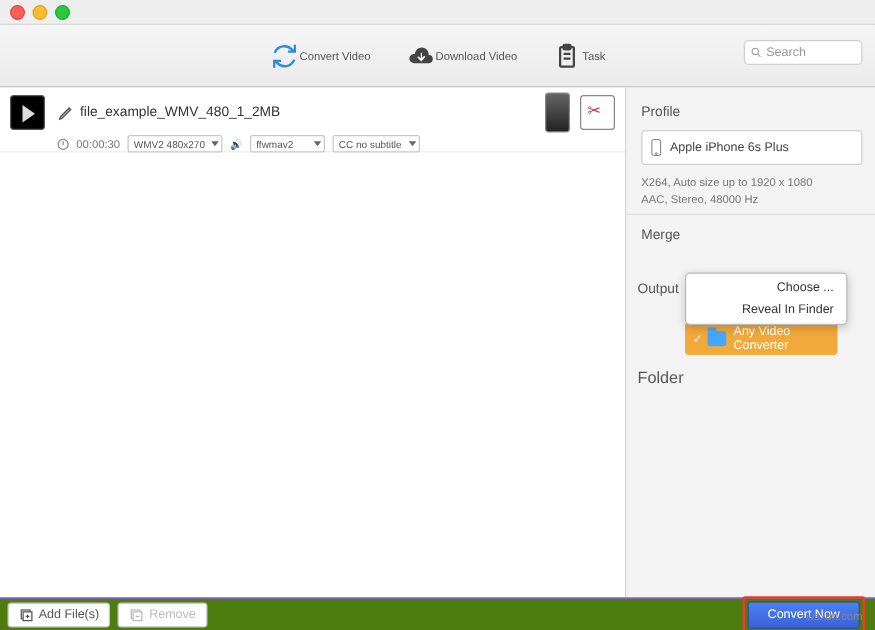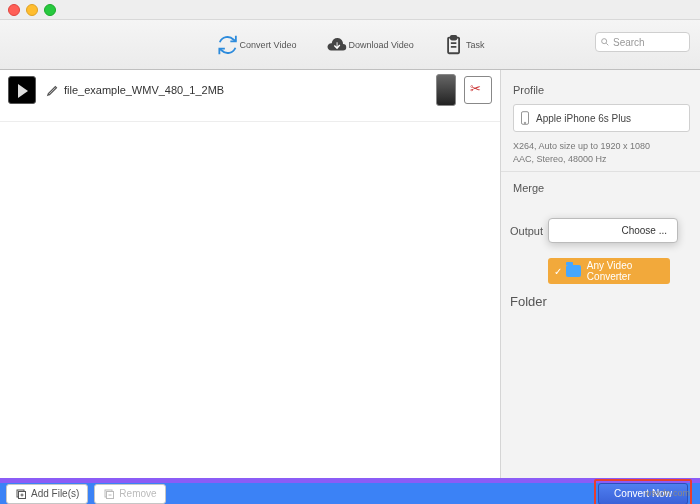--- a/index.html
+++ b/index.html
@@ -56,21 +56,21 @@
 .ctx-menu { position:absolute; top:218px; left:548px; width:130px; background:#fff; border:1px solid #bbb; border-radius:4px; box-shadow: 0 2px 8px rgba(0,0,0,0.2); font-size:10px; color:#333; padding:3px 0; z-index:10; }
 .ctx-menu div { padding: 3px 10px; cursor:pointer;text-align:right; }
 .folder-pop { position:absolute; top:258px; left:548px; width:122px; height:26px; background:#f2a93b; border-radius:3px; display:flex; align-items:center; font-size:10px; color:#fff; padding-left:6px; z-index:9; }
 .folder-pop::before { content:'\2713'; margin-right:4px; color:#fff; font-size:10px; }
 .folder-ic { width:16px; height:12px; background:#46a7ff; border-radius:2px; margin-right:6px; position:relative; }
 .folder-ic::before { content:''; position:absolute; top:-3px; left:0; width:7px; height:3px; background:#46a7ff; border-radius:1px 1px 0 0; }
 .folder-label { position:absolute; top:264px; left:510px; font-size:13px; color:#555;margin-top:30px; }
 .output-label { position:absolute; top:225px; left:510px; font-size:11px; color:#555; }
 
 
-.bottom { position:absolute; bottom:0; left:0; right:0; height:26px; border-top:5px solid #8b5cf6; background:#3b82f6; display:flex; align-items:center; }
+.bottom { position:absolute; bottom:0; left:0; right:0; height:26px; border-top:1px solid #8b5cf6; background:#4d7c0f; display:flex; align-items:center; }
 .bbtn { height:20px; border:1px solid #c6c6c6; border-radius:3px; background:#fff; font-size:10px; color:#555; padding:0 8px; display:flex; align-items:center; margin-left:6px; cursor:pointer; }
 .bbtn.disabled { color:#bbb; }
 .bbtn svg { width:12px; height:12px; margin-right:4px; }
 .convert-wrap { margin-left:auto; margin-right:8px; border:2px solid #e83e2e; padding:2px; border-radius:2px; }
 .convert-btn { height:22px; width:90px; background: linear-gradient(#4f7ff0,#3a62d8); border:1px solid #2d4fb8; border-radius:3px; color:#fff; font-size:10px; display:flex; align-items:center; justify-content:center; cursor:pointer; }
 
 .watermark { position:absolute; bottom:6px; right:10px; font-size:9px; color:#888; }
 </style>
 </head>
 <body>
@@ -122,20 +122,34 @@
         <div class="play-thumb"></div>
         <svg class="pen-icon" viewBox="0 0 24 24" fill="none" stroke="#555" stroke-width="2">
             <path d="M3 21l3-1 12-12-2-2L4 18l-1 3z"></path>
           </svg>
         <span class="file-name">file_example_WMV_480_1_2MB</span>
         <div class="file-right">
           <div class="thumb-small"></div>
           <div class="edit-thumb"></div>
         </div>
       </div>
+      <div class="file-sub">
+        <span class="clock-ic"></span>
+        <span>00:00:30</span>
+        <div class="minisel" style="width:76px">
+            <span>WMV2 480x270</span>
+          </div>
+        <span class="vol-ic"></span>
+        <div class="minisel" style="width:60px">
+            <span>ffwmav2</span>
+          </div>
+        <div class="minisel" style="width:70px">
+            <span>CC no subtitle</span>
+          </div>
+      </div>
     </div>
   </div>
 
   <div class="right">
     <div class="section-title">Profile</div>
     <div class="profile-sel">
       <svg viewBox="0 0 12 20" fill="none" stroke="#666" stroke-width="1">
           <rect x="1" y="1" width="10" height="18" rx="2"></rect>
           <circle cx="6" cy="17" r="1"></circle>
         </svg>
@@ -148,20 +162,21 @@
     <div class="divider"></div>
     <div class="section-title">Merge</div>
   </div>
 </div>
 
 <div class="output-label">Output</div>
 <div class="folder-label">Folder</div>
 
 <div class="ctx-menu">
   <div>Choose ...</div>
+  <div>Reveal In Finder</div>
 </div>
 
 <div class="folder-pop">
   <div class="folder-ic"></div>
   <span>Any Video Converter</span>
 </div>
 
 <div class="bottom">
   <div class="bbtn">
     <svg viewBox="0 0 24 24" fill="none" stroke="#555" stroke-width="2">

